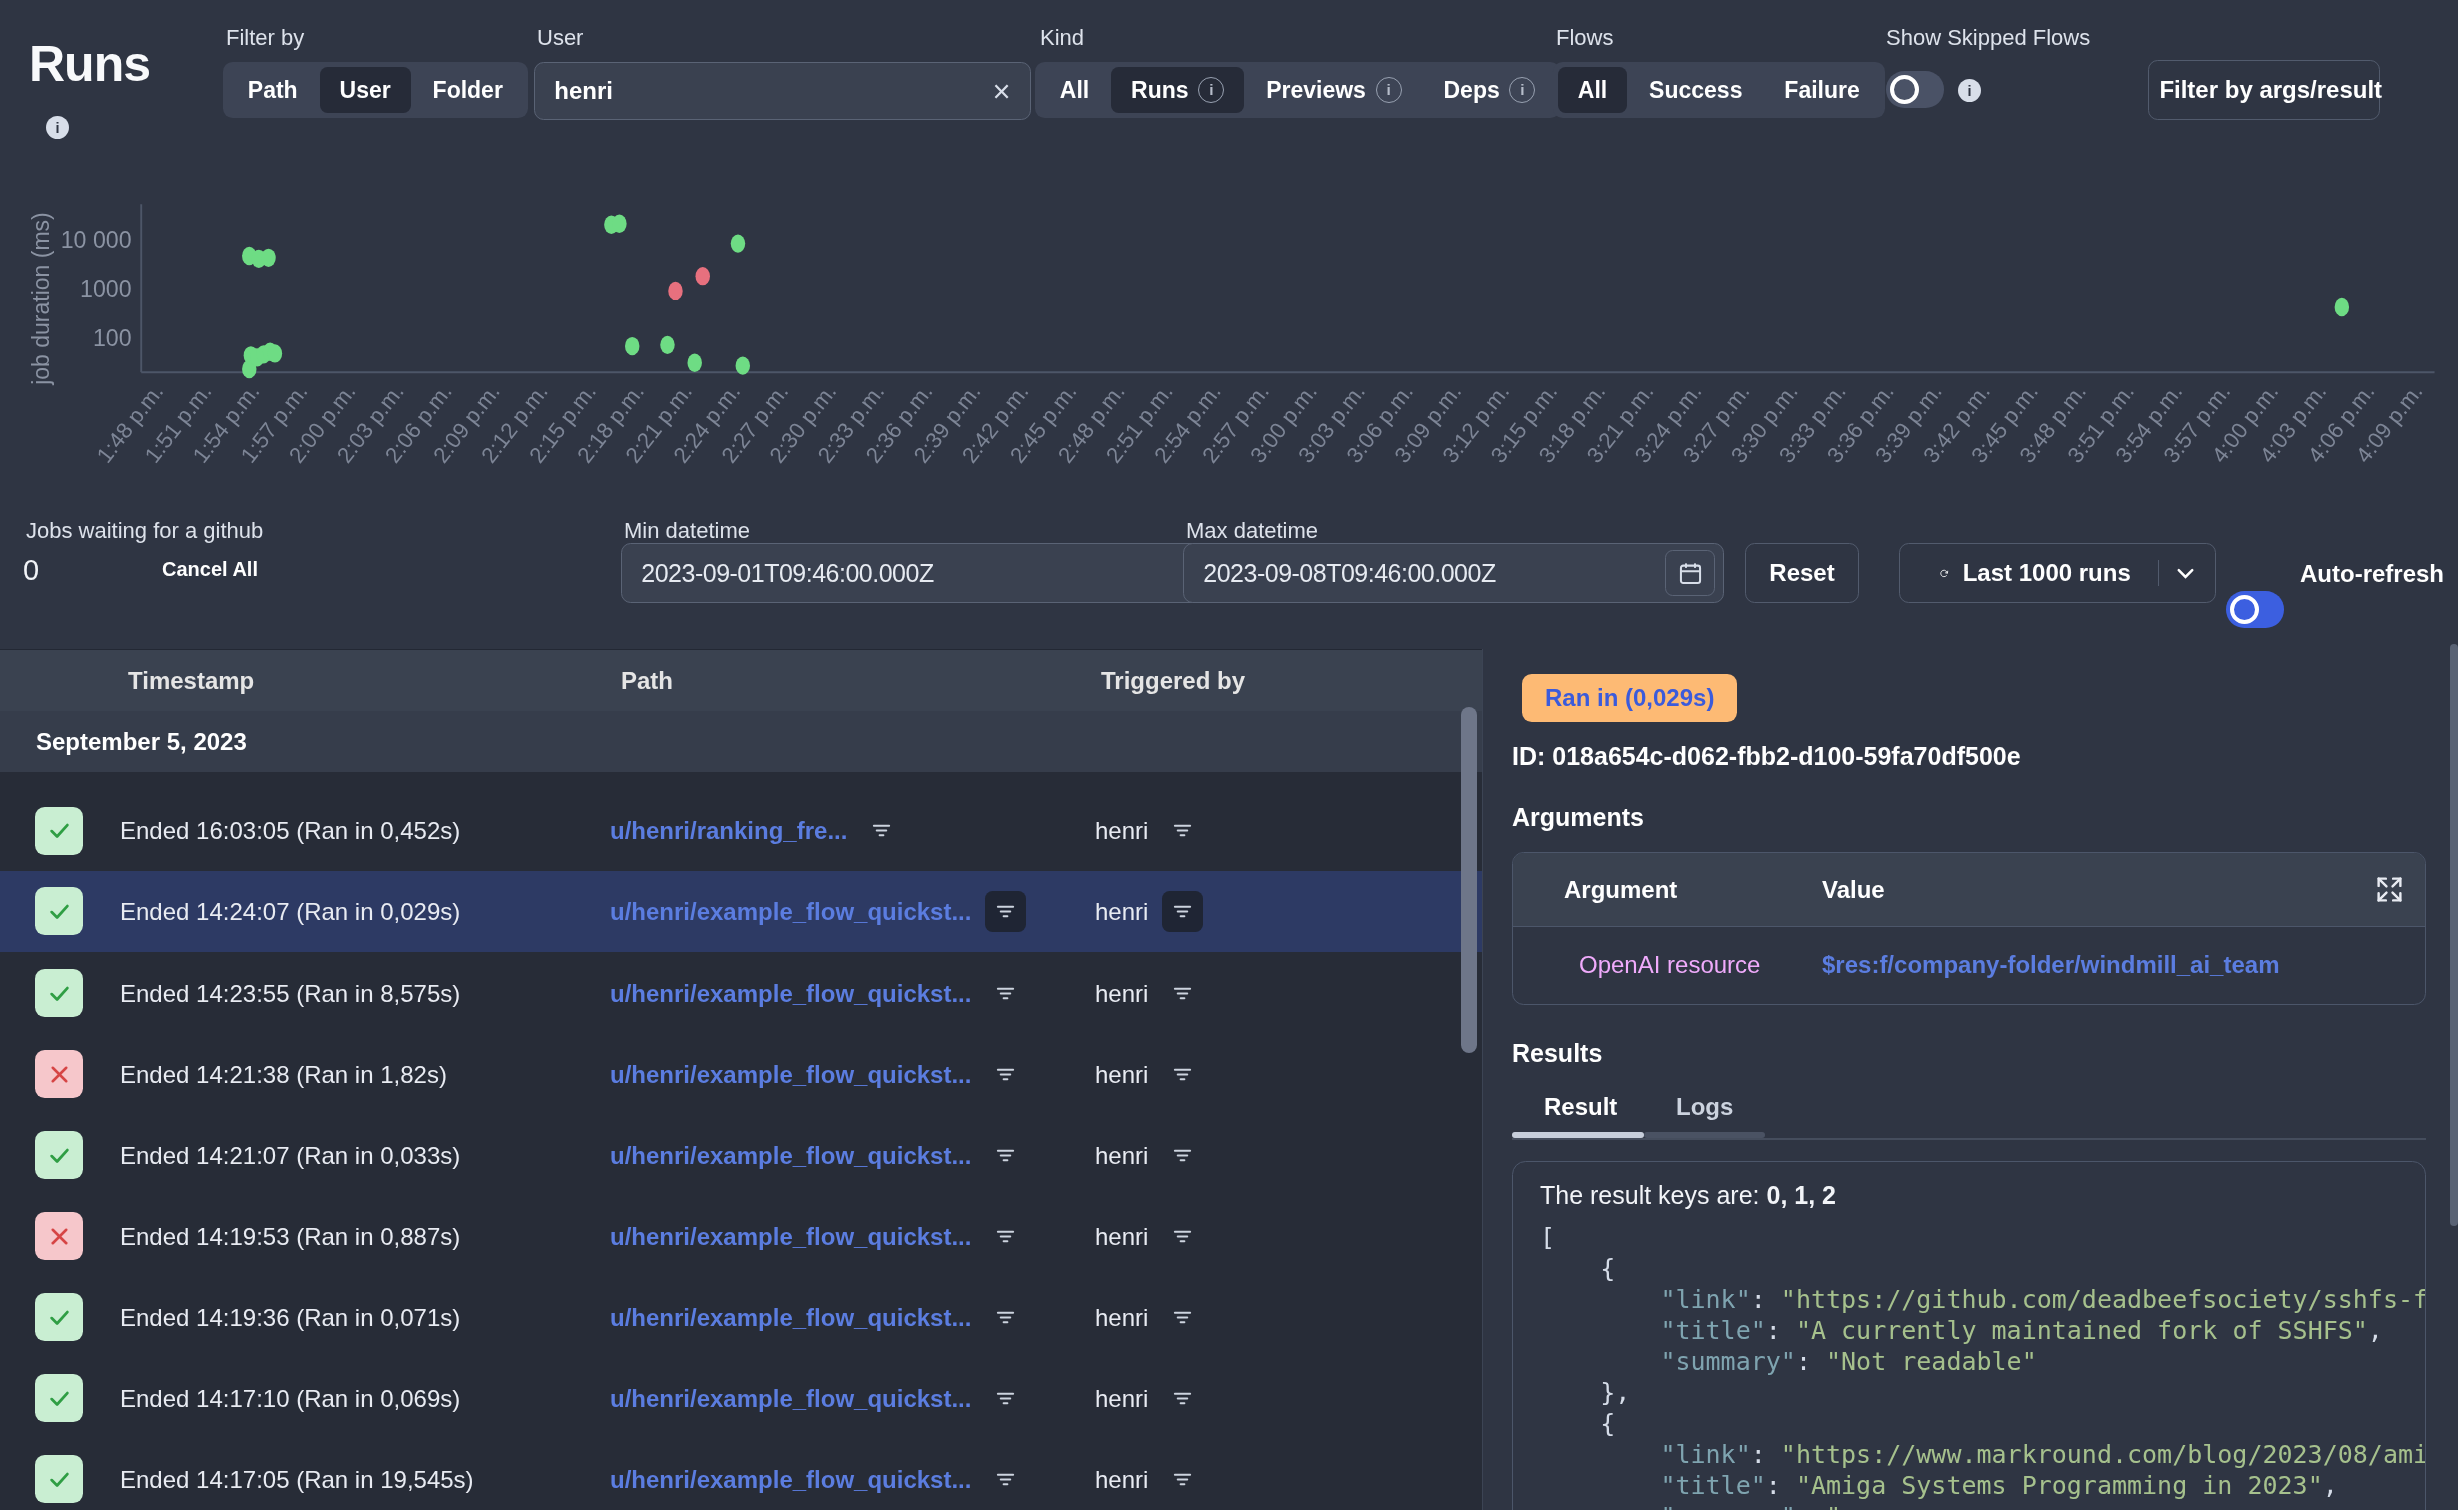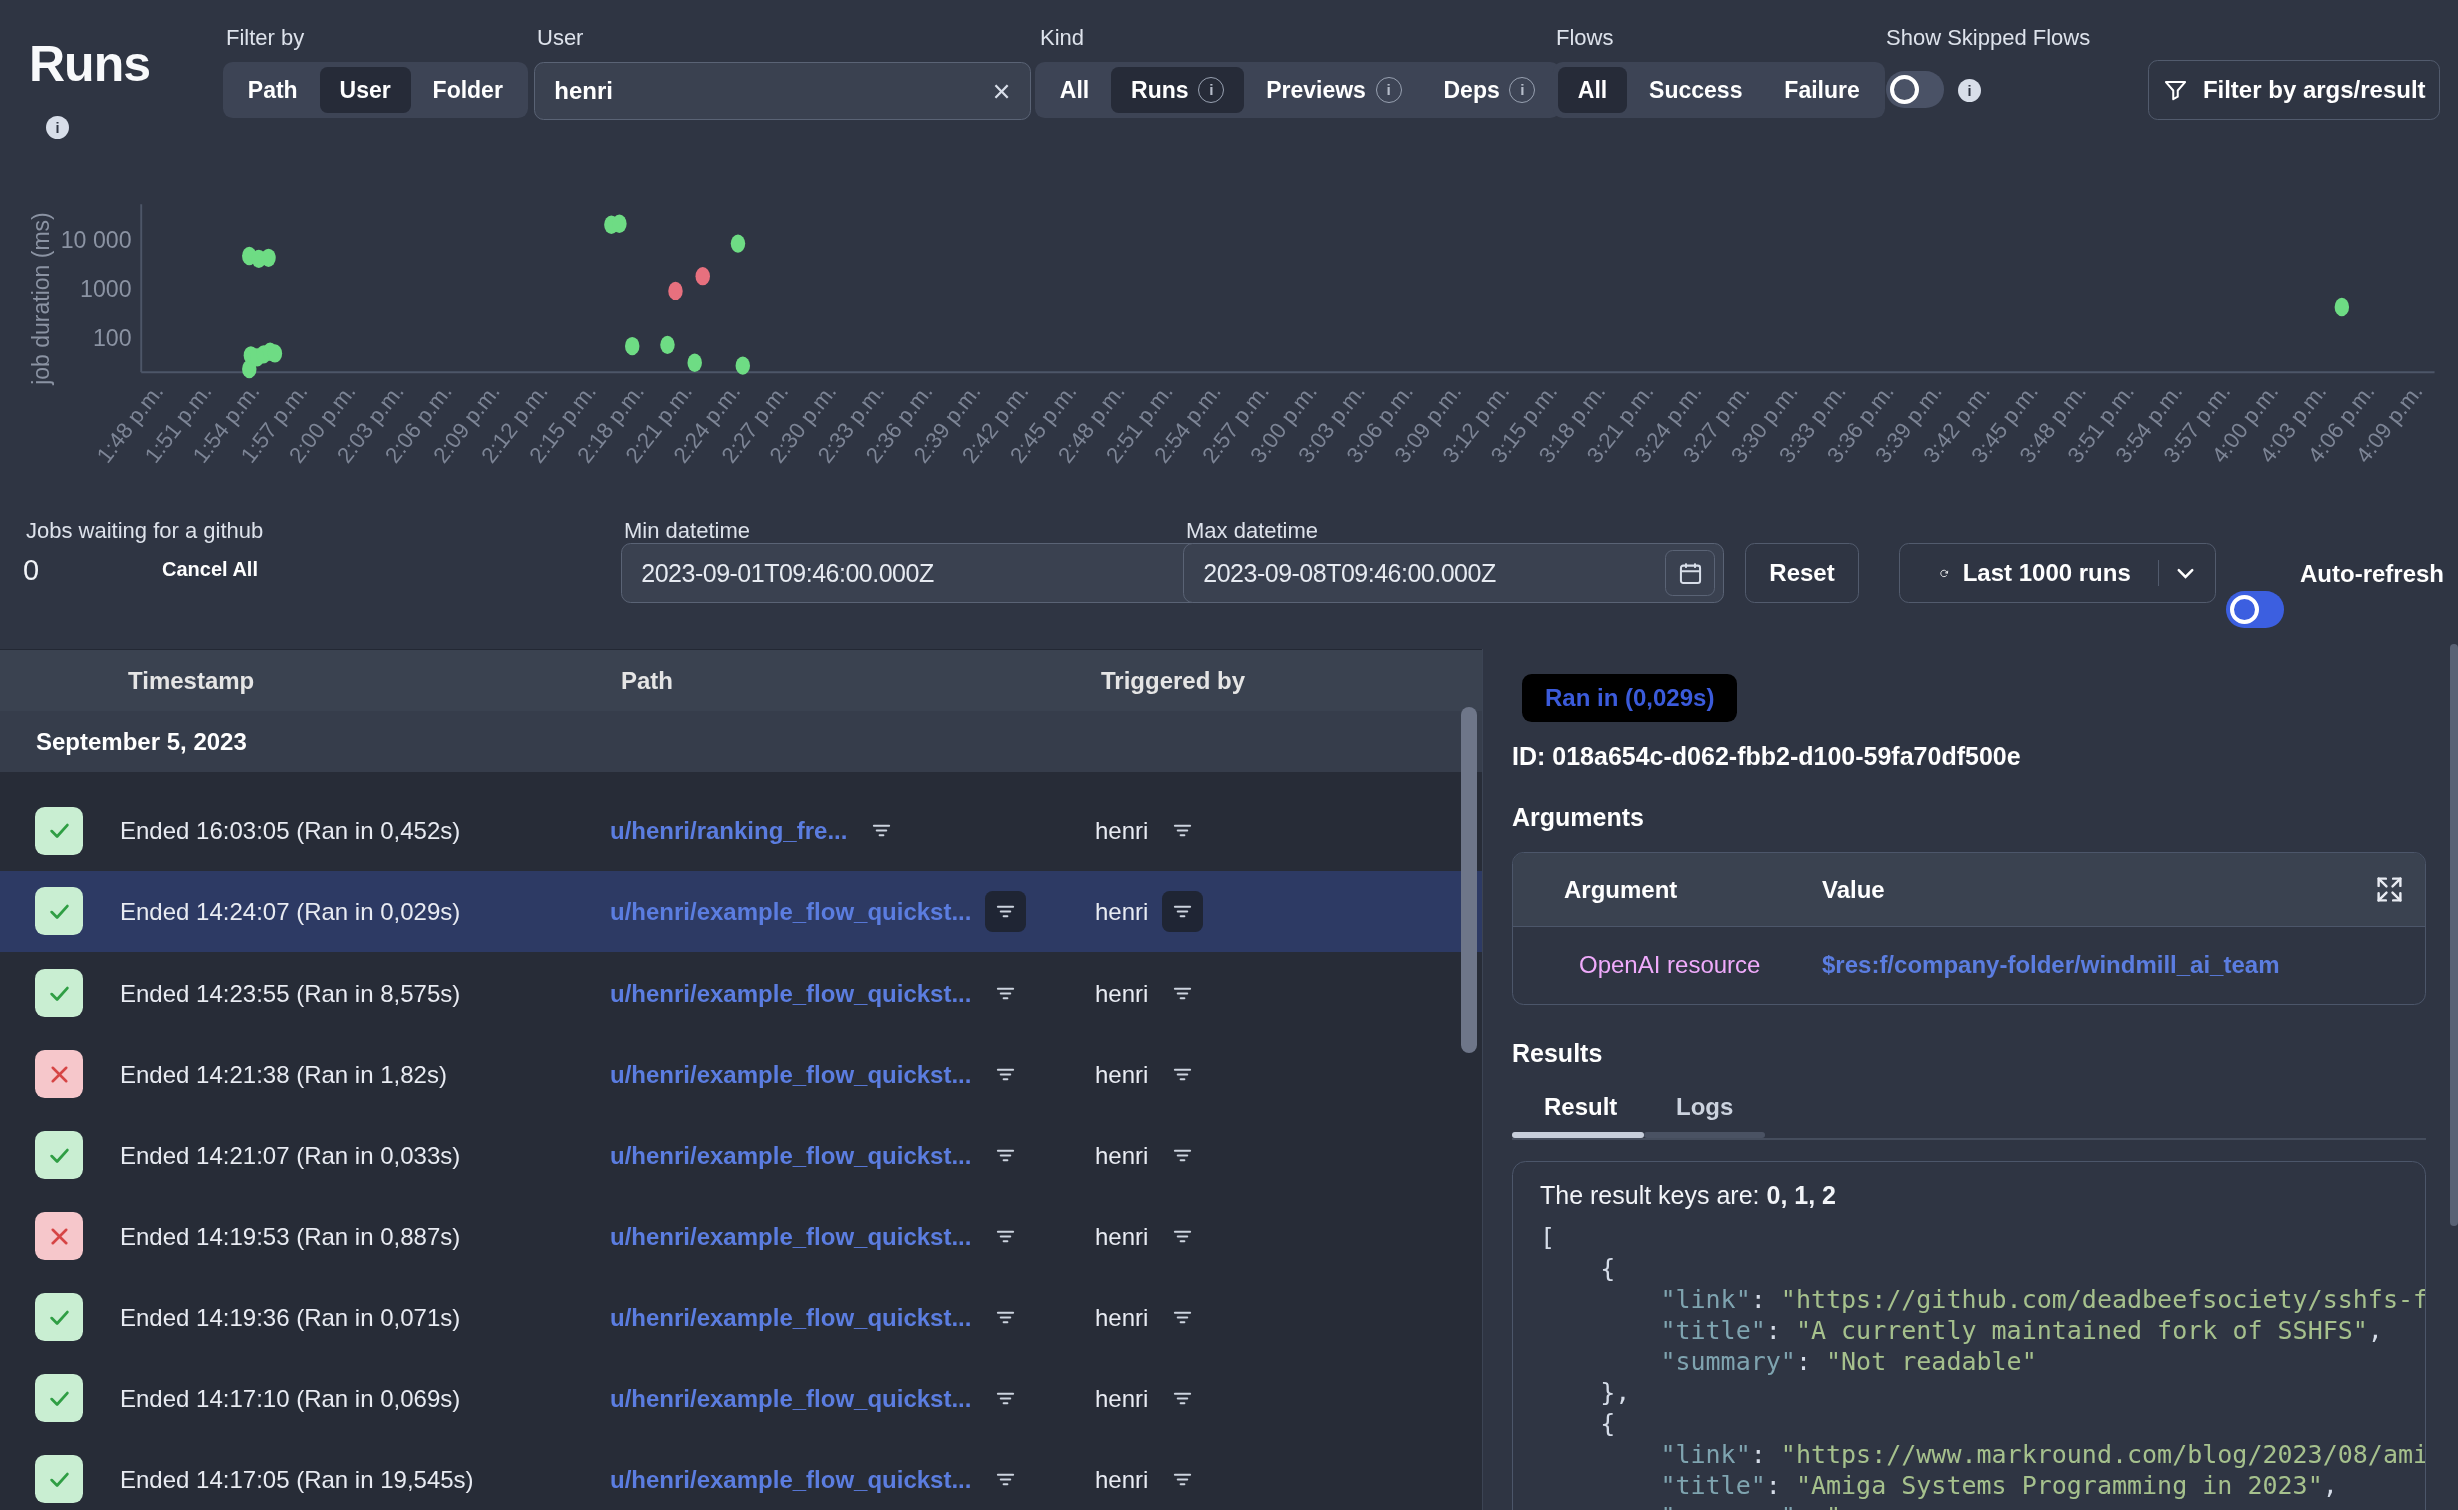--- a/index.html
+++ b/index.html
@@ -53,21 +53,21 @@
   .user-cell{left:1095px;}
   .path-link{font-size:24px;font-weight:600;color:#5b7de0;text-decoration:none;}
   .user-name{font-size:24px;color:#e8ebf2;}
   .chipbg{display:flex;align-items:center;justify-content:center;width:41px;height:41px;border-radius:7.7px;cursor:pointer;}
   .run-row.selected .chipbg{background:#1f2534;}
   .tscroll{left:1461px;top:707px;width:16.4px;height:346px;background:#6e7689;border-radius:8.7px;}
   .pagescroll{left:2450px;top:644px;width:7.7px;height:582px;background:#596274;border-radius:3.9px;}
   
   .panel{left:1482px;top:649px;width:976px;height:861px;background:#2f3543;border-left:1.9px solid #3c4454;box-sizing:border-box;}
   .panel .abs{position:absolute;}
-  .badge{left:39px;top:25px;height:48px;padding:0 23px;background:#000000;color:#3b5bdb;font-size:24px;font-weight:700;
+  .badge{left:39px;top:25px;height:48px;padding:0 23px;background:#fdba74;color:#3b5bdb;font-size:24px;font-weight:700;
     border-radius:9.7px;display:flex;align-items:center;}
   .id-line{left:29px;top:93px;font-size:25px;font-weight:700;}
   .sec-title{font-size:25px;font-weight:700;}
   .args-table{left:29px;top:203px;width:914px;height:153px;border:1.9px solid #4c566a;border-radius:11.6px;overflow:hidden;box-sizing:border-box;}
   .args-head{position:absolute;left:0;top:0;width:100%;height:74px;background:#3a4250;border-bottom:1.9px solid #4c566a;box-sizing:border-box;}
   .args-head span{position:absolute;top:23px;font-size:24px;font-weight:700;}
   .args-row span{position:absolute;top:98px;font-size:24px;}
   .arg-val{color:#5b7de0;font-weight:600;}
   .tab{position:absolute;top:444px;font-size:24px;font-weight:600;cursor:pointer;}
   .tab-bar{position:absolute;top:483px;height:5.8px;border-radius:2.9px;}
@@ -136,21 +136,21 @@
       <span>Failure</span>
     </div>
 </div>
 
 <div class="abs lbl" style="left:1886px;top:25px">Show Skipped Flows</div>
 <div class="abs toggle" style="left:1886px;top:71px">
     <span class="knob"></span>
   </div>
 <span class="abs ic-f" style="left:1958px;top:79px">i</span>
 
-<div class="abs btn" style="left:2148px;top:60px;width:292px;height:60px">
+<div class="abs btn" style="left:2148px;top:60px;width:232px;height:60px">
   <svg width="27" height="27" viewBox="0 0 24 24" fill="none" stroke="#fff" stroke-width="1.8" stroke-linejoin="round">
       <path d="M3.5 4.5h17l-6.5 7.5v5.5l-4 2.2v-7.7z"></path>
     </svg>
   <span>Filter by args/result</span>
 </div>
 
 <div class="abs ylabel">job duration (ms)</div>
 <svg id="chart-svg" class="abs" style="left:0;top:183px" width="2458" height="333" viewBox="0 0 2546 345">
     <line x1="146" y1="22" x2="146" y2="196" stroke="#4d5668" stroke-width="2"></line>
     <line x1="146" y1="196" x2="2522" y2="196" stroke="#4d5668" stroke-width="2"></line>

